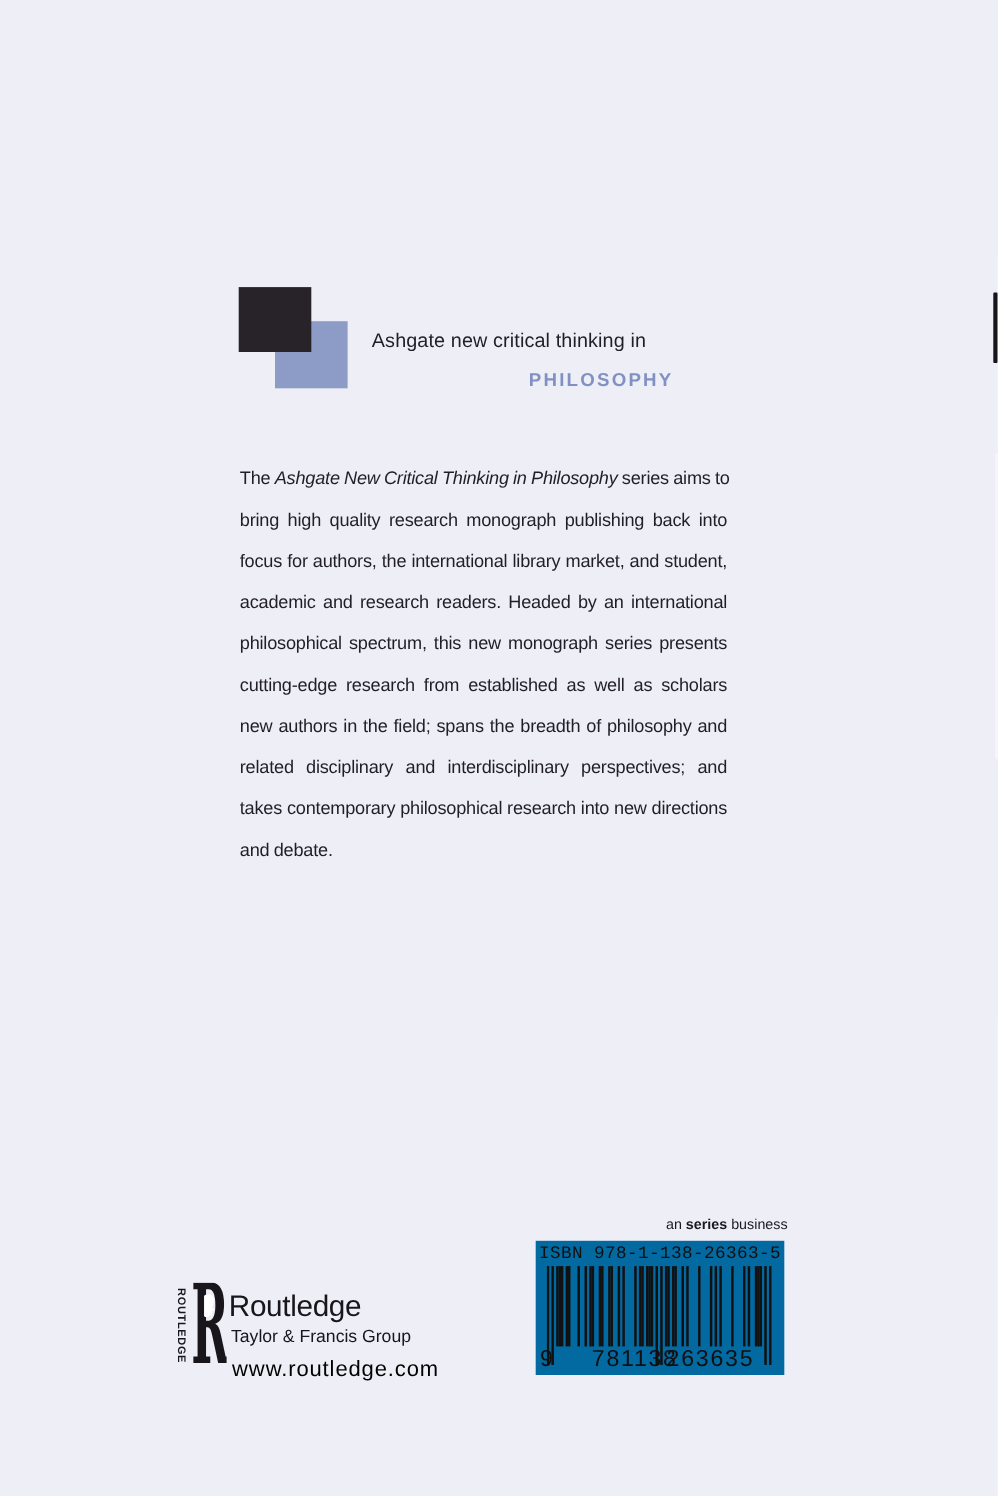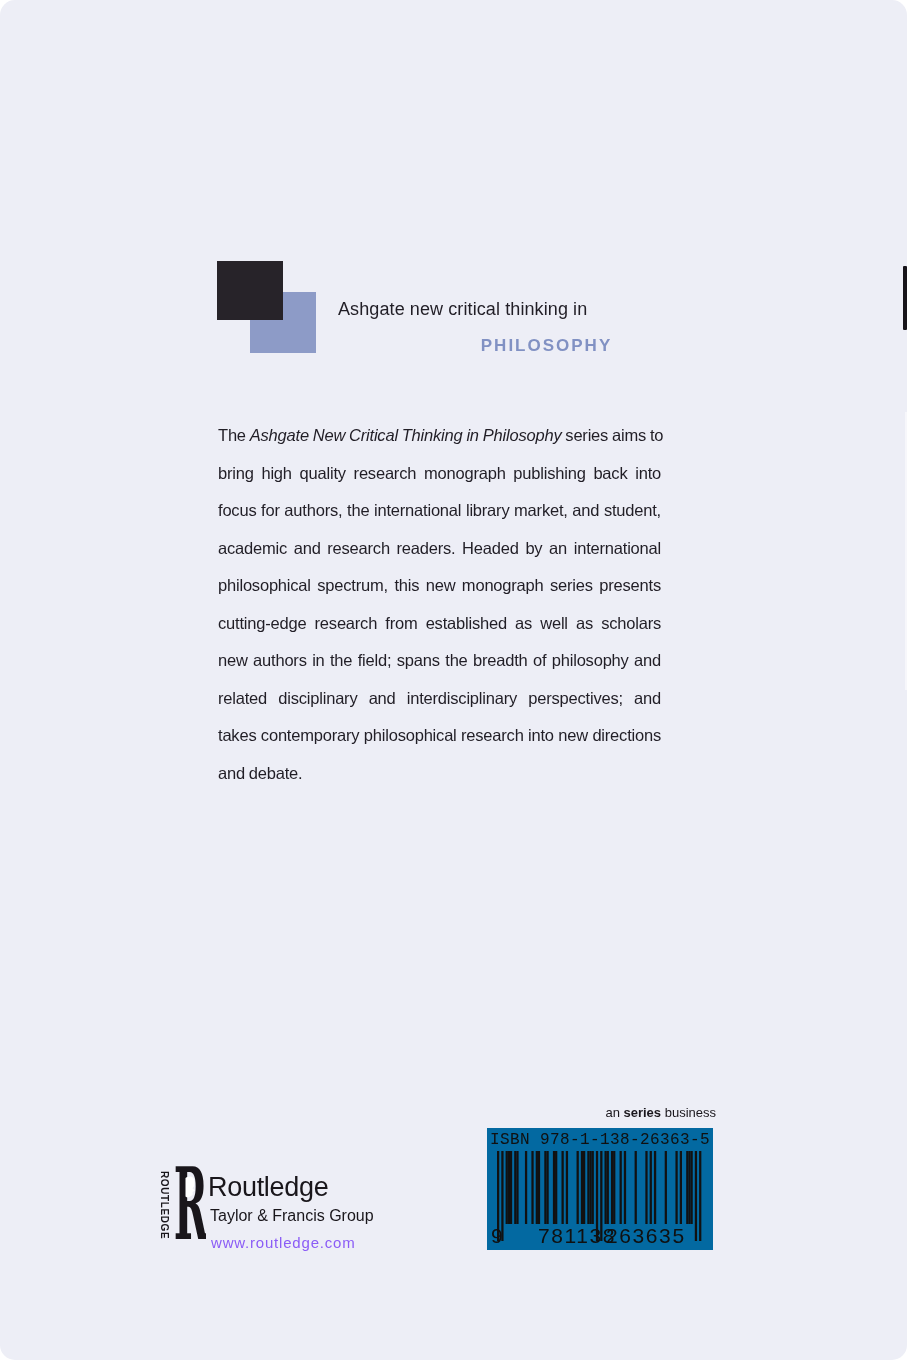--- a/index.html
+++ b/index.html
@@ -3,21 +3,20 @@
 <meta charset="utf-8">
 <style>
   html,body{margin:0;padding:0;}
   .page{
     position:relative;
     width:907px;height:1360px;
     background:#edeef6;
     overflow:hidden;
     font-family:"Liberation Sans",sans-serif;
     color:#1f1c24;
-    border-radius:15px;
   }
   
   .sq{position:absolute;}
   .sq-blue{left:250px;top:292px;width:66px;height:61px;background:#8d9bc7;z-index:1;}
   .sq-black{left:217px;top:261px;width:66px;height:59px;background:#272329;z-index:2;}
 
   .series-line{
     position:absolute;left:338px;top:299px;
     font-size:18px;color:#211e26;letter-spacing:.1px;
   }
@@ -76,21 +75,21 @@
   
   .vertical-name{
     position:absolute;left:159px;top:1167px;height:77px;
     writing-mode:vertical-rl;
     font-size:10px;font-weight:bold;letter-spacing:.6px;
     color:#19161b;text-align:center;
   }
   .rmark{position:absolute;left:175px;top:1166px;}
   .pub-name{position:absolute;left:208px;top:1172px;font-size:27px;color:#19161b;letter-spacing:-.3px;}
   .pub-group{position:absolute;left:210px;top:1207px;font-size:16px;color:#19161b;}
-  .pub-site{position:absolute;left:211px;top:1234px;font-size:15px;letter-spacing:.8px;color:#8b5cf6;}
+  .pub-site{position:absolute;left:211px;top:1234px;font-size:20px;letter-spacing:.8px;color:#000000;}
 </style>
 </head>
 <body>
 
 <div class="page">
 
   <div class="sq sq-blue"></div>
   <div class="sq sq-black"></div>
   <div class="series-line">Ashgate new critical thinking in</div>
   <div class="subject">PHILOSOPHY</div>

